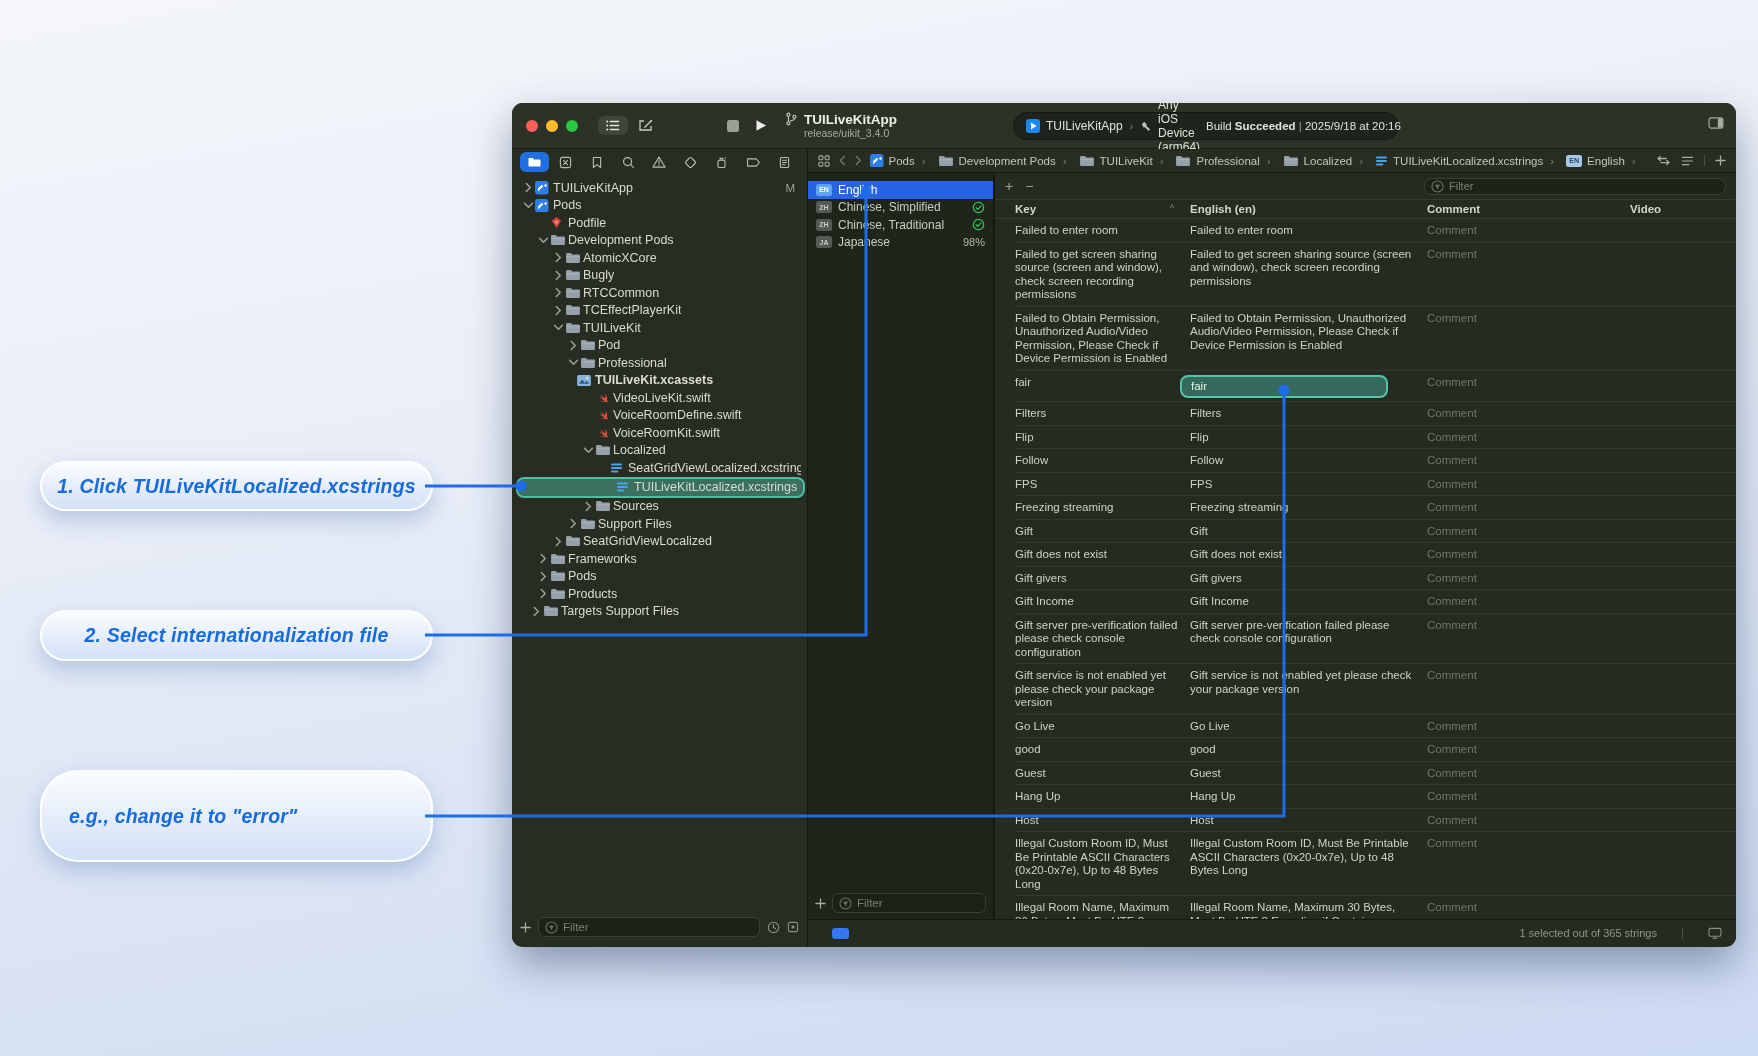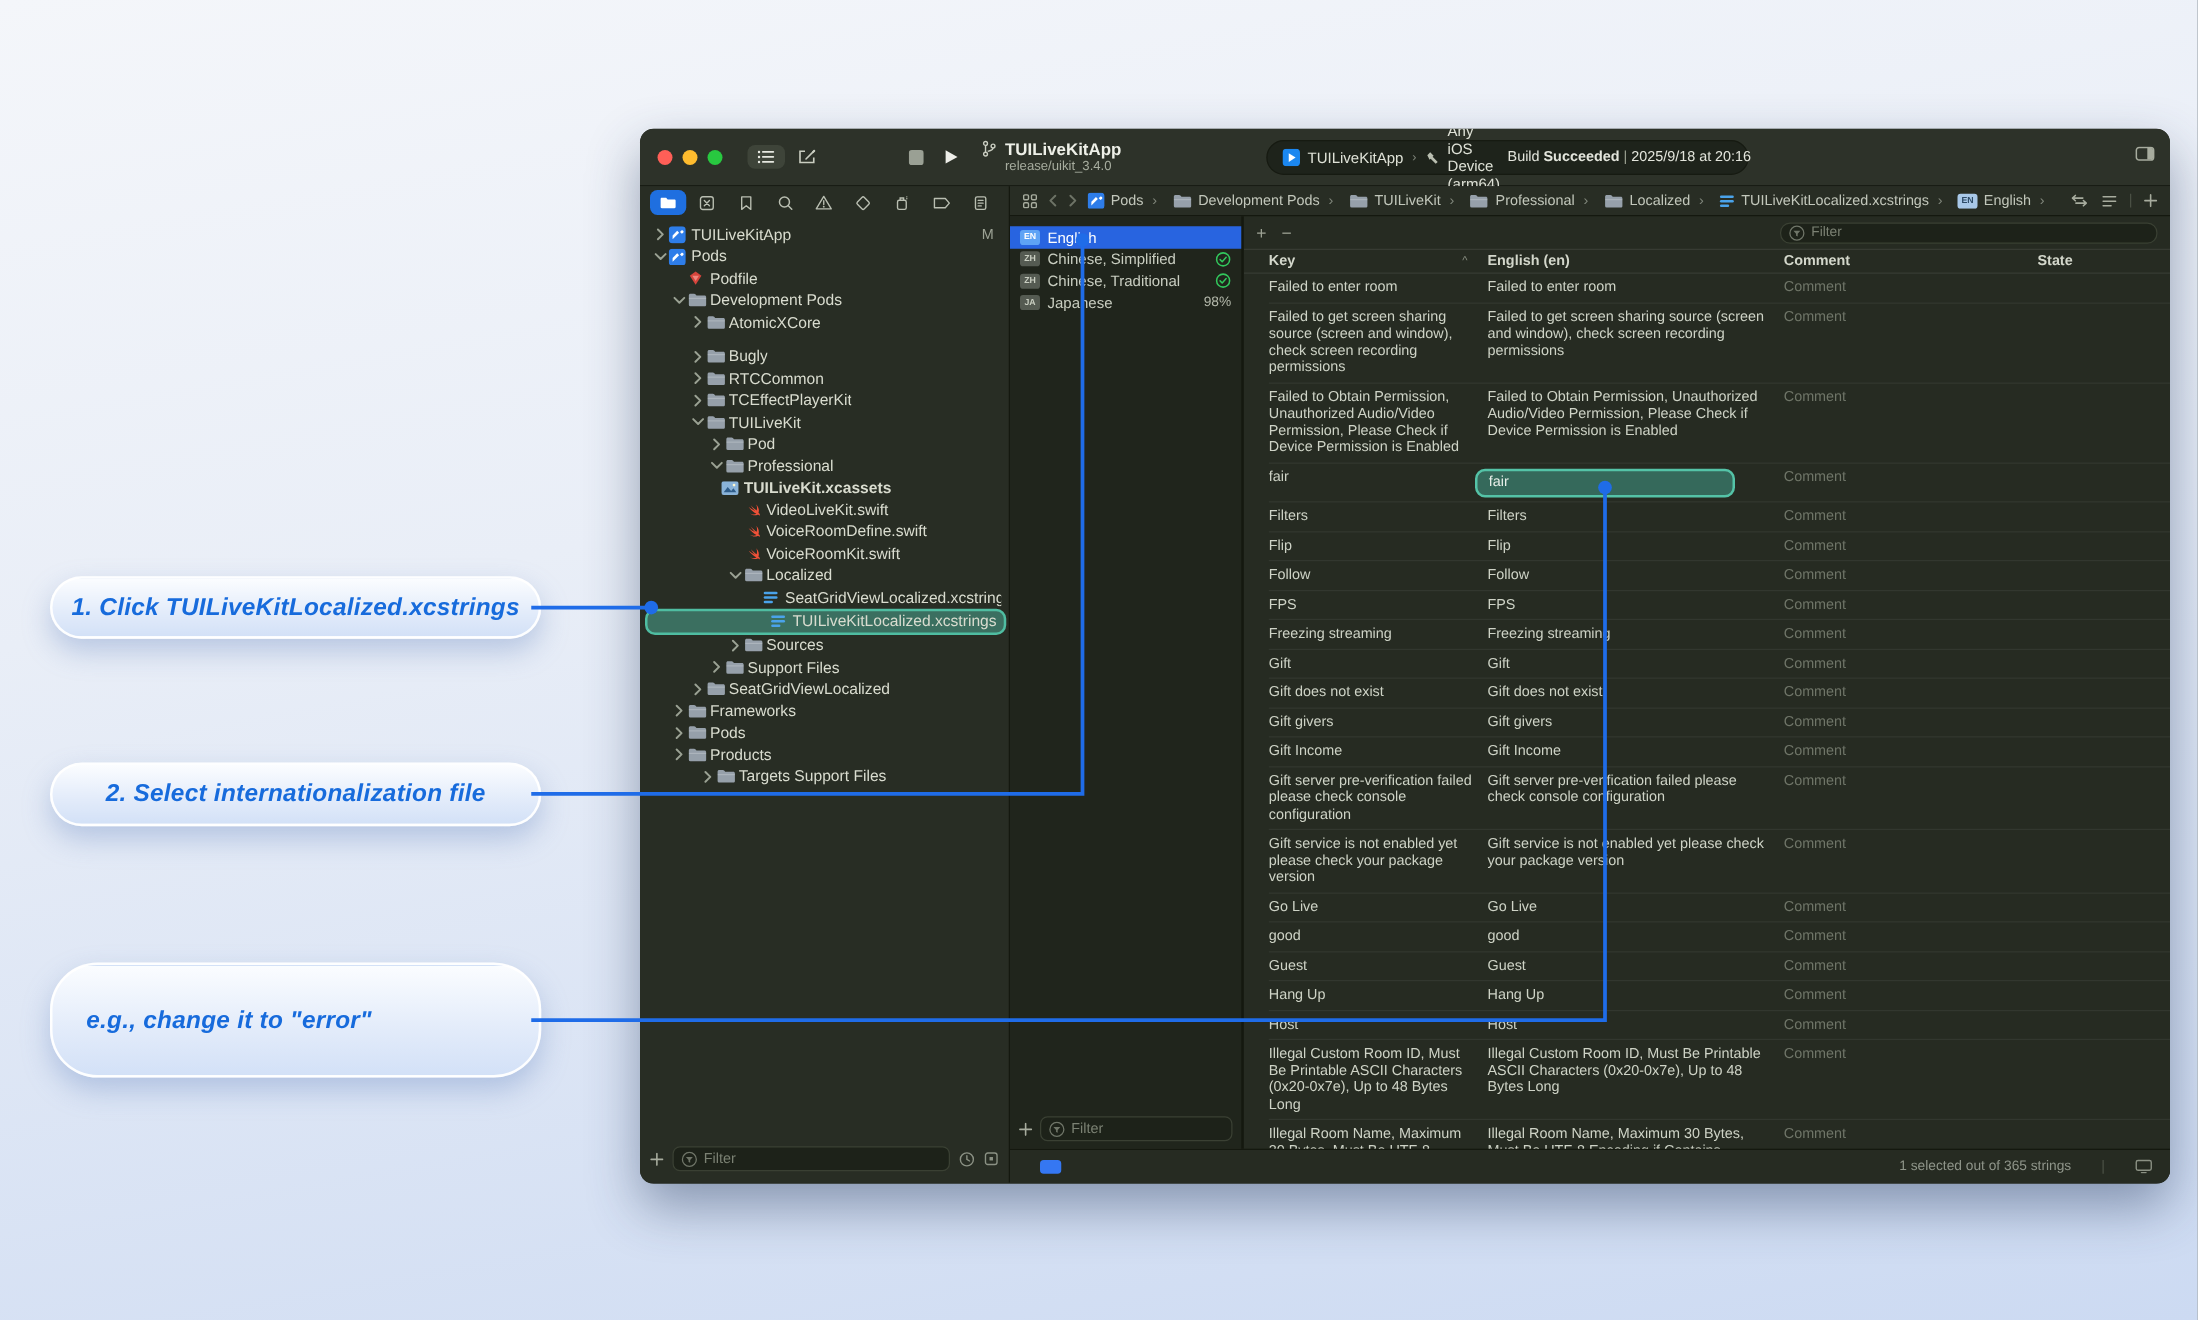--- a/index.html
+++ b/index.html
@@ -365,21 +365,21 @@
               <span class="ticon">
                 <span class="icn">
                   <svg viewBox="0 0 17 13" width="16" height="12">
                     <path d="M1 2.5c0-.8.6-1.4 1.4-1.4h3.2c.4 0 .8.2 1.1.5l.9 1h7c.8 0 1.4.6 1.4 1.4v6.6c0 .8-.6 1.4-1.4 1.4H2.4A1.4 1.4 0 0 1 1 10.6z" fill="#96a0aa"></path>
                     <rect x="1" y="4.6" width="15" height="1" fill="rgba(255,255,255,.22)"></rect>
                   </svg>
                 </span>
               </span>
               <span class="tlabel">AtomicXCore</span>
             </div>
-            <div class="trow" style="padding-left: 40px; margin-top: 10px;">
+            <div class="trow" style="padding-left: 40px;">
               <span class="disc">
                 <span class="icn">
                   <svg viewBox="0 0 8 12" width="7" height="11">
                     <path d="M1.5 1.5 6 6 1.5 10.5" fill="none" stroke="#9aa193" stroke-width="1.8" stroke-linecap="round" stroke-linejoin="round"></path>
                   </svg>
                 </span>
               </span>
               <span class="ticon">
                 <span class="icn">
                   <svg viewBox="0 0 17 13" width="16" height="12">
@@ -671,21 +671,21 @@
               <span class="ticon">
                 <span class="icn">
                   <svg viewBox="0 0 17 13" width="16" height="12">
                     <path d="M1 2.5c0-.8.6-1.4 1.4-1.4h3.2c.4 0 .8.2 1.1.5l.9 1h7c.8 0 1.4.6 1.4 1.4v6.6c0 .8-.6 1.4-1.4 1.4H2.4A1.4 1.4 0 0 1 1 10.6z" fill="#96a0aa"></path>
                     <rect x="1" y="4.6" width="15" height="1" fill="rgba(255,255,255,.22)"></rect>
                   </svg>
                 </span>
               </span>
               <span class="tlabel">Products</span>
             </div>
-            <div class="trow" style="padding-left: 18px; margin-left: 30px;">
+            <div class="trow" style="padding-left: 18px;">
               <span class="disc">
                 <span class="icn">
                   <svg viewBox="0 0 8 12" width="7" height="11">
                     <path d="M1.5 1.5 6 6 1.5 10.5" fill="none" stroke="#9aa193" stroke-width="1.8" stroke-linecap="round" stroke-linejoin="round"></path>
                   </svg>
                 </span>
               </span>
               <span class="ticon">
                 <span class="icn">
                   <svg viewBox="0 0 17 13" width="16" height="12">
@@ -907,21 +907,21 @@
                       <path d="M4 5h6L7.7 7.6V10l-1.4-.8V7.6z" fill="#6f7568"></path>
                     </svg>
                   </span>
                 <span>Filter</span>
               </span>
             </div>
             <div class="tbl-header">
               <span><span>Key</span><span class="sort">^</span></span>
               <span>English (en)</span>
               <span>Comment</span>
-              <span>State</span>
+              <span>Video</span>
             </div>
             <div class="tbl-rows" id="tblRows">
                 <div class="srow">
                   <span class="scell">Failed to enter room</span>
                   <span class="scell">Failed to enter room</span>
                   <span class="scell c-comment">Comment</span>
                   <span class="scell"></span>
                 </div>
                 <div class="srow">
                   <span class="scell">Failed to get screen sharing source (screen and window), check screen recording permissions</span>

